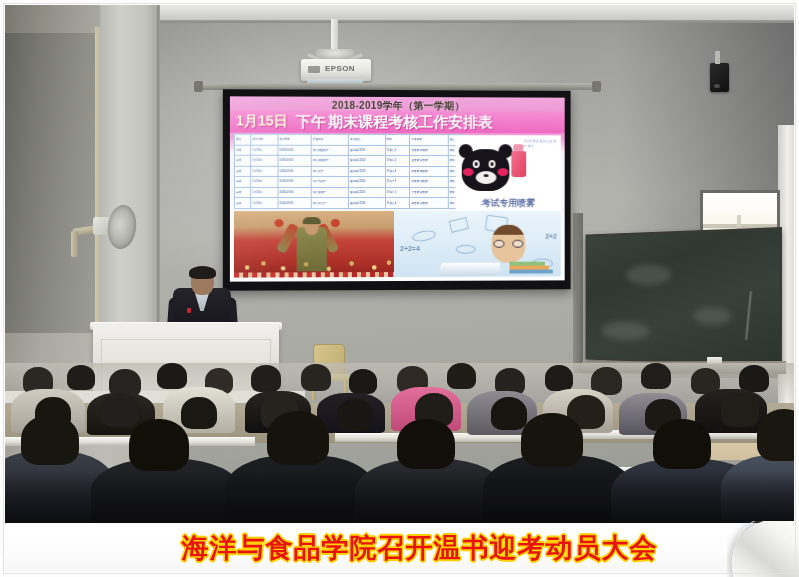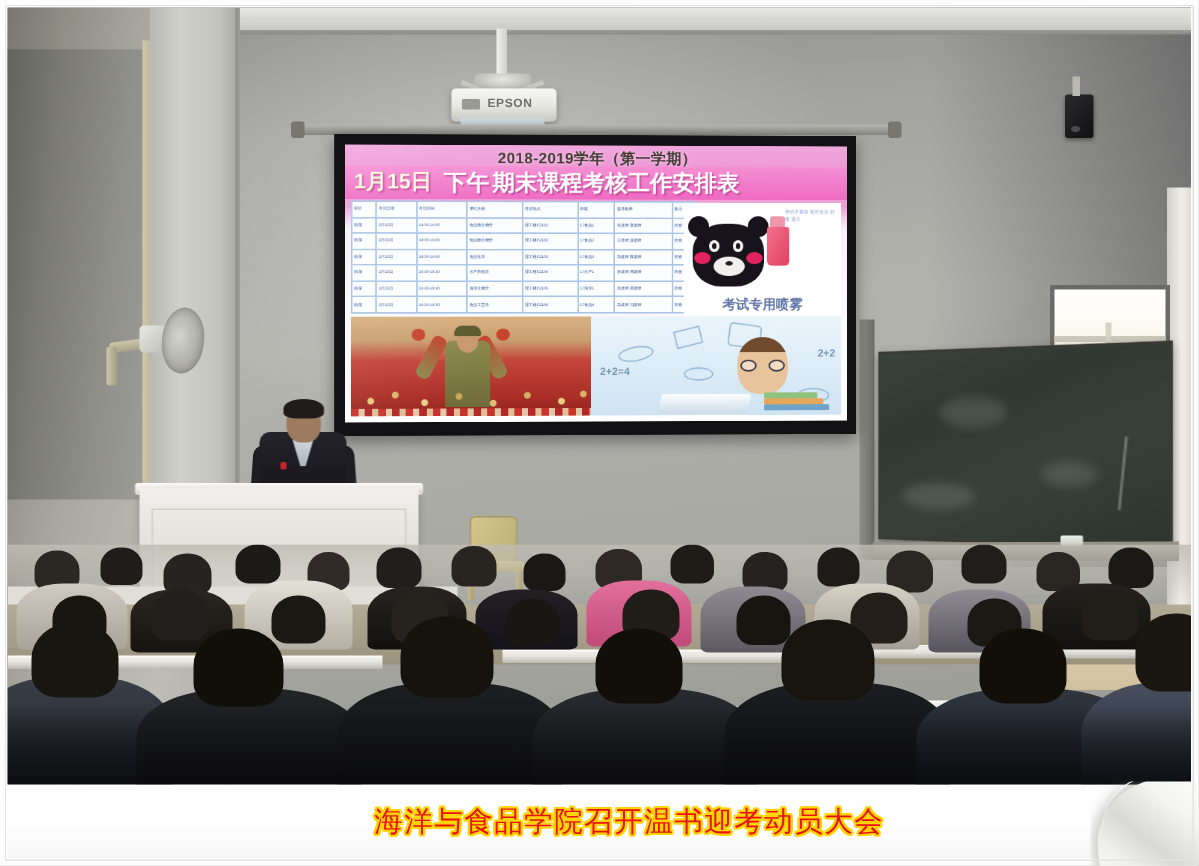--- a/index.html
+++ b/index.html
@@ -599,22 +599,22 @@
   
   .caption-bar {
     position: absolute;
     left: 5px; top: 524px;
     width: 789px; height: 48px;
     background: linear-gradient(to bottom, #ffffff 0%, #fdfdfd 60%, #f6f6f6 100%);
     display: flex; align-items: center; justify-content: center;
     overflow: hidden;
   }
   .caption-text {
-    font-size: 19px;
-    font-weight: normal;
+    font-size: 27px;
+    font-weight: bold;
     letter-spacing: 1px;
     color: #e8130e;
     font-family: "Liberation Sans", "DejaVu Sans", sans-serif;
     text-shadow:
       -1.2px -1.2px 0 #ffd400,  1.2px -1.2px 0 #ffd400,
       -1.2px  1.2px 0 #ffd400,  1.2px  1.2px 0 #ffd400,
       -1.6px 0 0 #ffcc00, 1.6px 0 0 #ffcc00,
       0 -1.6px 0 #ffcc00, 0 1.6px 0 #ffcc00;
     white-space: nowrap;
     margin-left: 40px;

